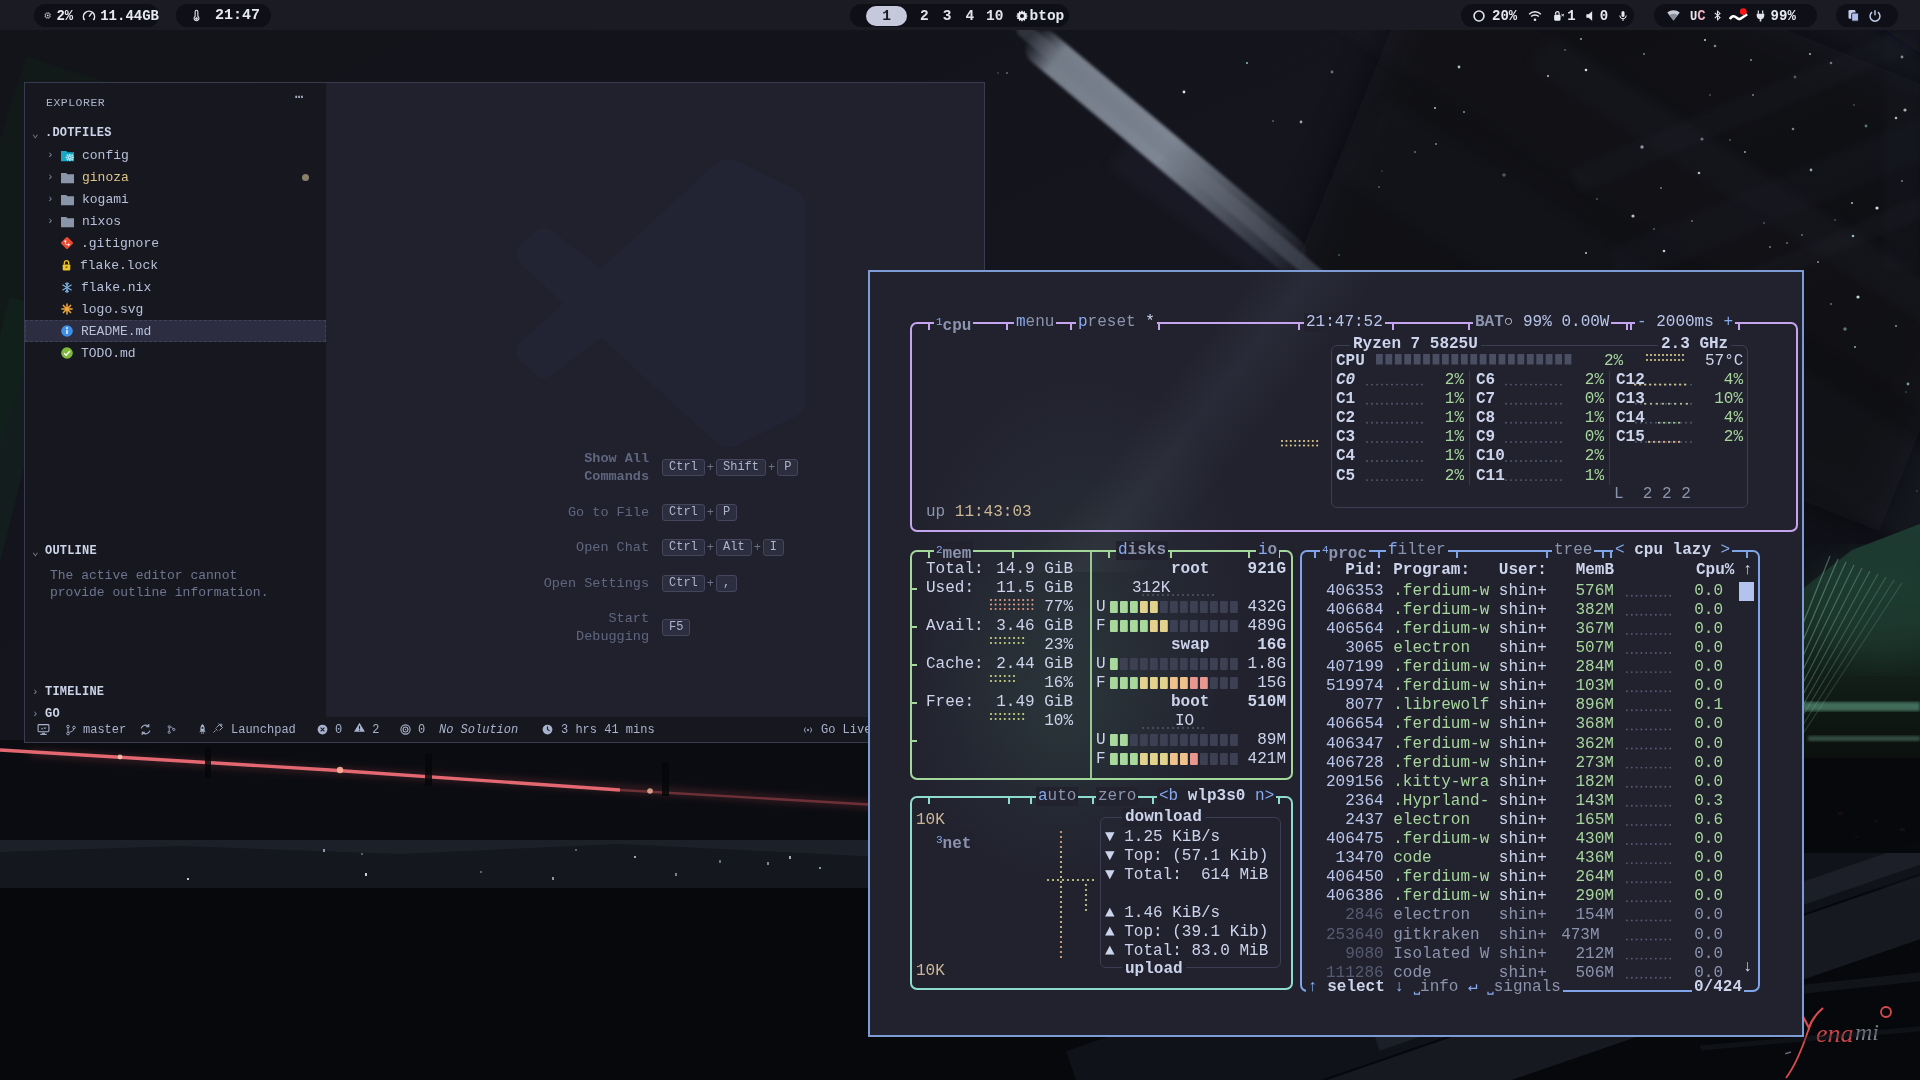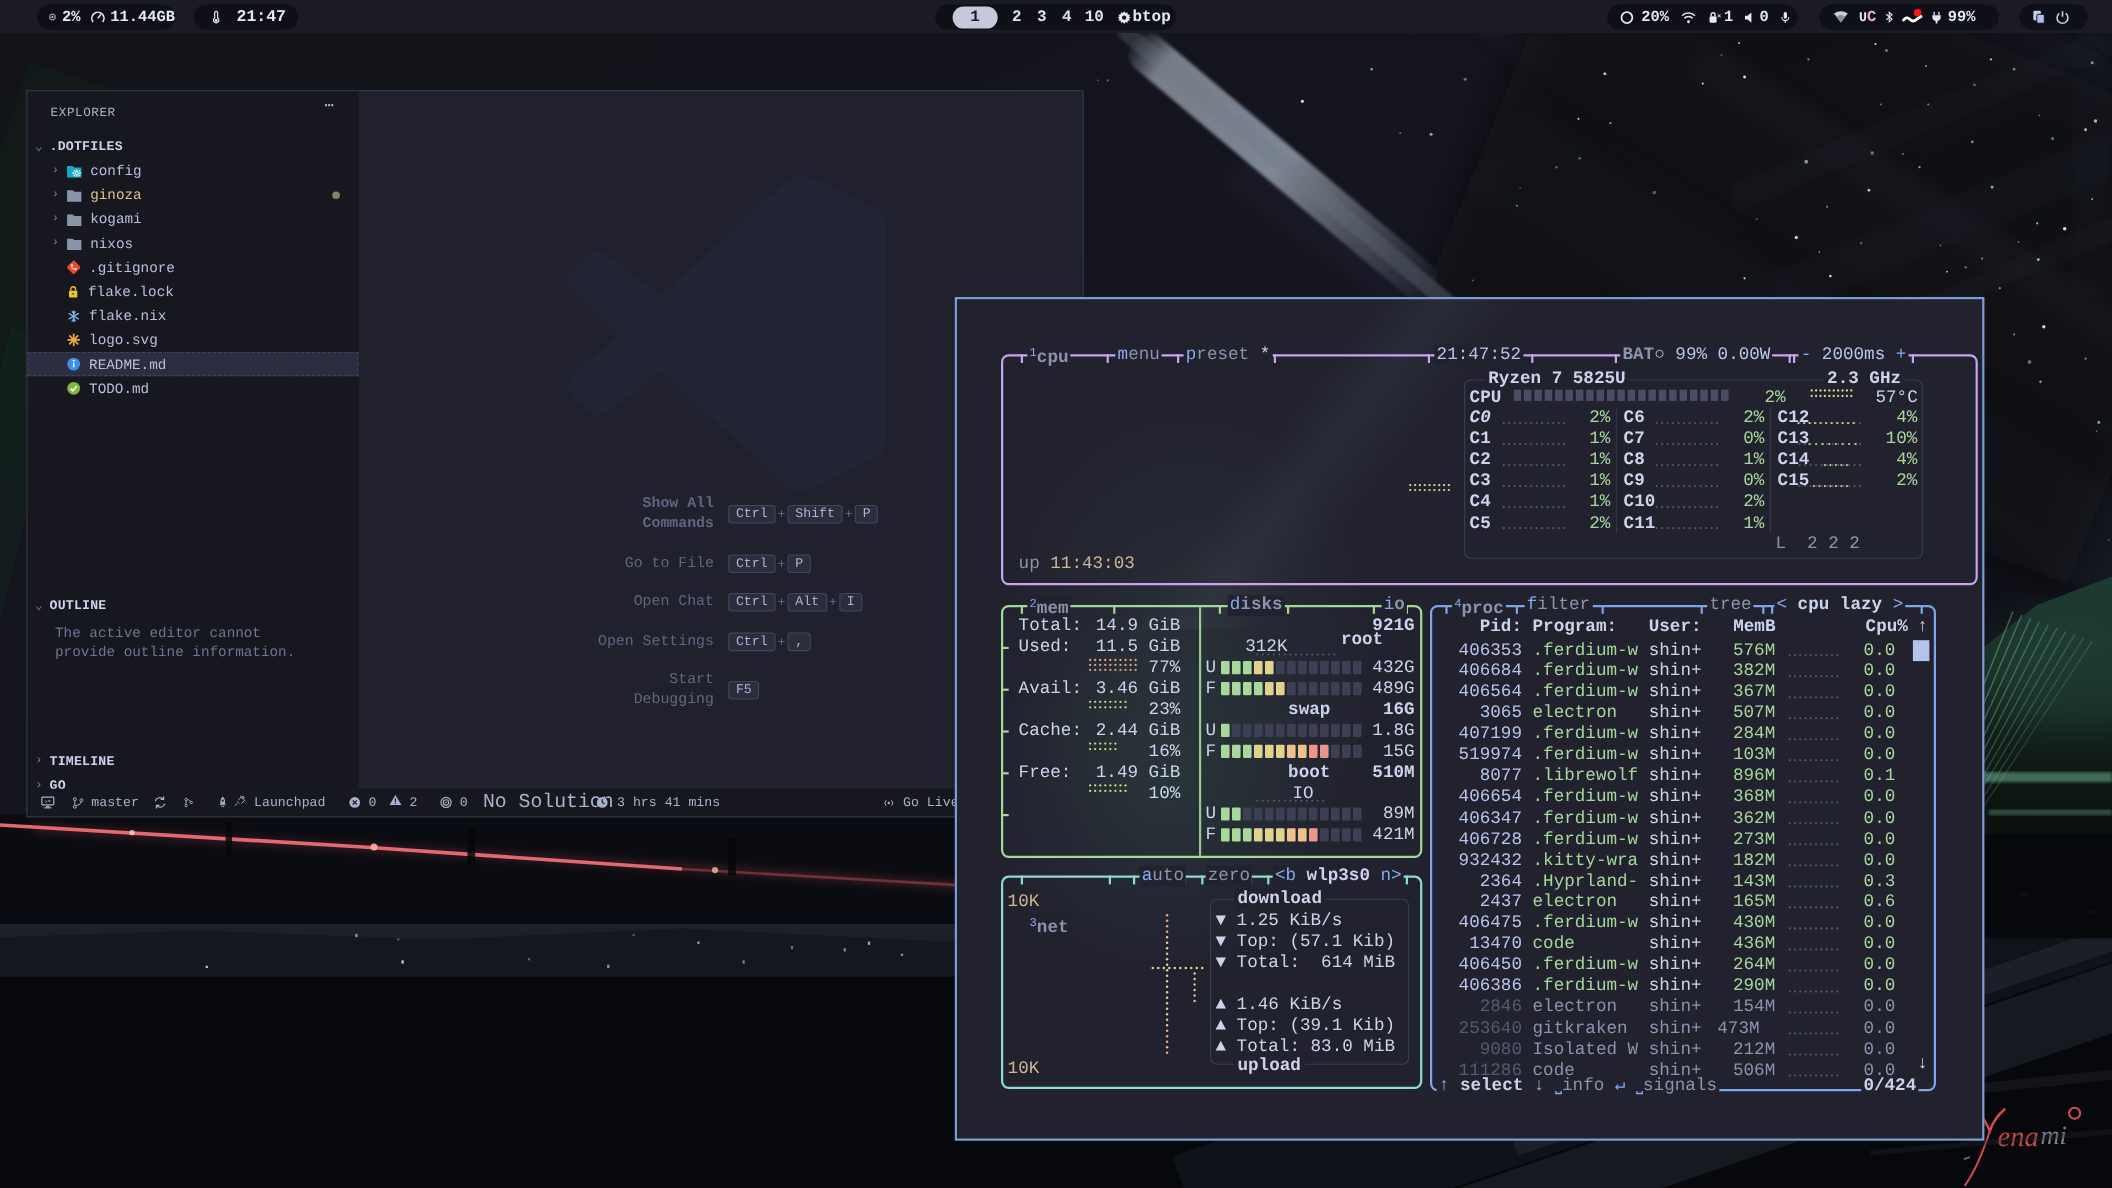--- a/index.html
+++ b/index.html
@@ -517,21 +517,21 @@
         <span style="margin-left:6px;">2</span>
       </div>
       <div class="abs" style="left:374px;top:4px;height:17px;display:flex;align-items:center;color:#a8b2cc;font-size:12px;white-space:nowrap;">
         <svg width="13" height="13" viewBox="0 0 24 24">
           <circle cx="12" cy="12" r="8.5" fill="none" stroke="#a8b2cc" stroke-width="2"></circle>
           <circle cx="12" cy="12" r="4.5" fill="none" stroke="#a8b2cc" stroke-width="2"></circle>
           <circle cx="12" cy="12" r="1.4" fill="#a8b2cc"></circle>
         </svg>
         <span style="margin-left:6px;">0</span>
       </div>
-      <div class="abs" style="left:414px;top:4px;height:17px;display:flex;align-items:center;color:#a8b2cc;font-size:18px;white-space:nowrap;">No Solution</div>
+      <div class="abs" style="left:414px;top:4px;height:17px;display:flex;align-items:center;color:#a8b2cc;font-size:12px;white-space:nowrap;font-style:italic;">No Solution</div>
       <div class="abs" style="left:516px;top:4px;height:17px;display:flex;align-items:center;color:#a8b2cc;font-size:12px;white-space:nowrap;">
         <svg width="13" height="13" viewBox="0 0 24 24">
           <circle cx="12" cy="12" r="9" fill="#a8b2cc"></circle>
           <path d="M12 6.5 V12 l4 2.5" stroke="#17181f" stroke-width="2" fill="none"></path>
         </svg>
         <span style="margin-left:7px;">3 hrs 41 mins</span>
       </div>
       <div class="abs" style="left:776px;top:4px;height:17px;display:flex;align-items:center;color:#a8b2cc;font-size:12px;white-space:nowrap;">
         <svg width="14" height="12" viewBox="0 0 24 24">
           <circle cx="12" cy="12" r="2.2" fill="#a8b2cc"></circle>
@@ -993,21 +993,21 @@
         <circle cx="111.2" cy="162.0" r="1.05" fill="#cfd882"></circle>
         <circle cx="79.0" cy="167.0" r="1.05" fill="#cfd882"></circle>
         <circle cx="83.6" cy="167.0" r="1.05" fill="#cfd882"></circle>
         <circle cx="88.2" cy="167.0" r="1.05" fill="#cfd882"></circle>
         <circle cx="92.8" cy="167.0" r="1.05" fill="#cfd882"></circle>
         <circle cx="97.4" cy="167.0" r="1.05" fill="#cfd882"></circle>
         <circle cx="102.0" cy="167.0" r="1.05" fill="#cfd882"></circle>
         <circle cx="106.6" cy="167.0" r="1.05" fill="#cfd882"></circle>
         <circle cx="111.2" cy="167.0" r="1.05" fill="#cfd882"></circle>
       </svg>
-<div class="bt" style="left:259px;top:20px;margin-left:48px;"><b class="wht">root</b></div>
+<div class="bt" style="left:259px;top:8px;"><b class="wht">root</b></div>
       <div class="bt" style="left:274px;top:8px;width:100px;text-align:right;"><b class="wht">921G</b></div>
 <div class="bt" style="left:220px;top:27px;"><span class="wht">312K</span></div>
 <div class="bt" style="left:184px;top:46px;"><span class="wht">U</span></div>
       <div class="bt" style="left:274px;top:46px;width:100px;text-align:right;"><span class="wht">432G</span></div>
 <div class="bt" style="left:184px;top:65px;"><span class="wht">F</span></div>
       <div class="bt" style="left:274px;top:65px;width:100px;text-align:right;"><span class="wht">489G</span></div>
 <div class="bt" style="left:259px;top:84px;"><b class="wht">swap</b></div>
       <div class="bt" style="left:274px;top:84px;width:100px;text-align:right;"><b class="wht">16G</b></div>
 <div class="bt" style="left:184px;top:103px;"><span class="wht">U</span></div>
       <div class="bt" style="left:274px;top:103px;width:100px;text-align:right;"><span class="wht">1.8G</span></div>
@@ -1229,21 +1229,21 @@
       <div class="bt" style="left:24px;top:125.2px;"><span class="lav">519974</span> <span class="grn">.ferdium-w</span> <span class="wht">shin+</span><span class="grn" style="display:inline-block;width:67px;text-align:right;">103M</span></div>
       <div class="bt" style="left:391px;top:125.2px;width:30px;text-align:right;"><span class="grn">0.0</span></div>
       <div class="bt" style="left:24px;top:144.3px;"><span class="lav">  8077</span> <span class="grn">.librewolf</span> <span class="wht">shin+</span><span class="grn" style="display:inline-block;width:67px;text-align:right;">896M</span></div>
       <div class="bt" style="left:391px;top:144.3px;width:30px;text-align:right;"><span class="grn">0.1</span></div>
       <div class="bt" style="left:24px;top:163.4px;"><span class="lav">406654</span> <span class="grn">.ferdium-w</span> <span class="wht">shin+</span><span class="grn" style="display:inline-block;width:67px;text-align:right;">368M</span></div>
       <div class="bt" style="left:391px;top:163.4px;width:30px;text-align:right;"><span class="grn">0.0</span></div>
       <div class="bt" style="left:24px;top:182.5px;"><span class="lav">406347</span> <span class="grn">.ferdium-w</span> <span class="wht">shin+</span><span class="grn" style="display:inline-block;width:67px;text-align:right;">362M</span></div>
       <div class="bt" style="left:391px;top:182.5px;width:30px;text-align:right;"><span class="grn">0.0</span></div>
       <div class="bt" style="left:24px;top:201.6px;"><span class="lav">406728</span> <span class="grn">.ferdium-w</span> <span class="wht">shin+</span><span class="grn" style="display:inline-block;width:67px;text-align:right;">273M</span></div>
       <div class="bt" style="left:391px;top:201.6px;width:30px;text-align:right;"><span class="grn">0.0</span></div>
-      <div class="bt" style="left:24px;top:220.7px;"><span class="lav">932432</span> <span class="grn">.kitty-wra</span> <span class="wht">shin+</span><span class="grn" style="display:inline-block;width:67px;text-align:right;">182M</span></div>
+      <div class="bt" style="left:24px;top:220.7px;"><span class="lav">209156</span> <span class="grn">.kitty-wra</span> <span class="wht">shin+</span><span class="grn" style="display:inline-block;width:67px;text-align:right;">182M</span></div>
       <div class="bt" style="left:391px;top:220.7px;width:30px;text-align:right;"><span class="grn">0.0</span></div>
       <div class="bt" style="left:24px;top:239.8px;"><span class="lav">  2364</span> <span class="grn">.Hyprland-</span> <span class="wht">shin+</span><span class="grn" style="display:inline-block;width:67px;text-align:right;">143M</span></div>
       <div class="bt" style="left:391px;top:239.8px;width:30px;text-align:right;"><span class="grn">0.3</span></div>
       <div class="bt" style="left:24px;top:258.90000000000003px;"><span class="lav">  2437</span> <span class="grn">electron  </span> <span class="wht">shin+</span><span class="grn" style="display:inline-block;width:67px;text-align:right;">165M</span></div>
       <div class="bt" style="left:391px;top:258.90000000000003px;width:30px;text-align:right;"><span class="grn">0.6</span></div>
       <div class="bt" style="left:24px;top:278.0px;"><span class="lav">406475</span> <span class="grn">.ferdium-w</span> <span class="wht">shin+</span><span class="grn" style="display:inline-block;width:67px;text-align:right;">430M</span></div>
       <div class="bt" style="left:391px;top:278.0px;width:30px;text-align:right;"><span class="grn">0.0</span></div>
       <div class="bt" style="left:24px;top:297.1px;"><span class="lav"> 13470</span> <span class="grn">code      </span> <span class="wht">shin+</span><span class="grn" style="display:inline-block;width:67px;text-align:right;">436M</span></div>
       <div class="bt" style="left:391px;top:297.1px;width:30px;text-align:right;"><span class="grn">0.0</span></div>
       <div class="bt" style="left:24px;top:316.2px;"><span class="lav">406450</span> <span class="grn">.ferdium-w</span> <span class="wht">shin+</span><span class="grn" style="display:inline-block;width:67px;text-align:right;">264M</span></div>

